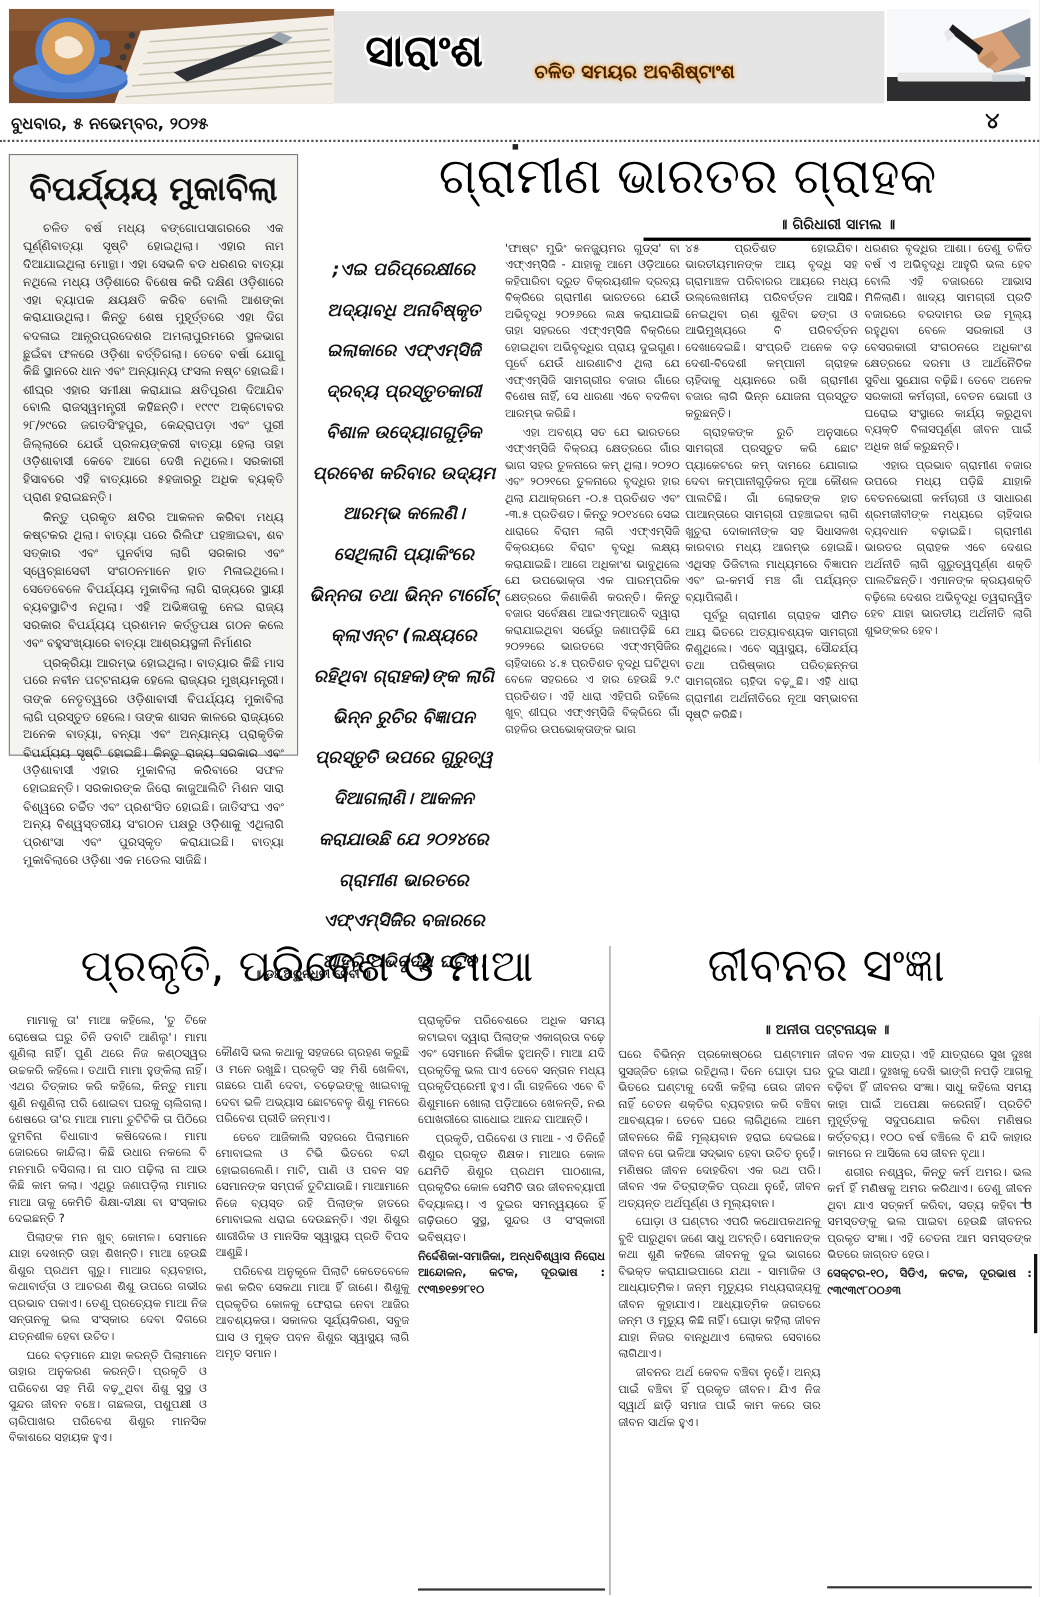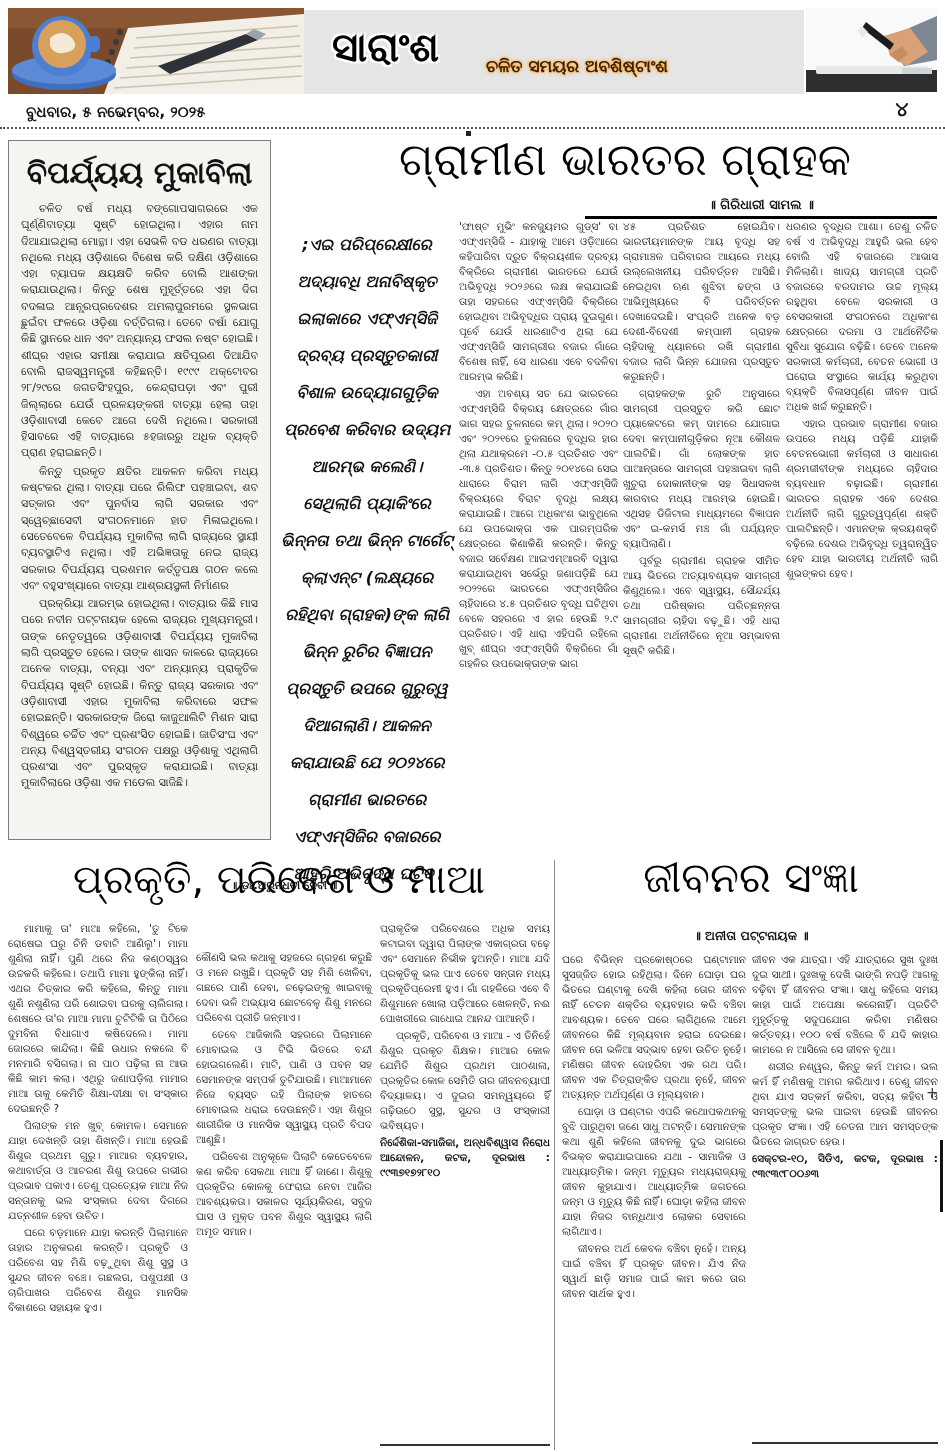--- a/index.html
+++ b/index.html
@@ -9,21 +9,21 @@
   .abs{position:absolute;}
   
   .photo{overflow:hidden;}
   .logo{font-size:27px;font-weight:bold;color:#121212;letter-spacing:1px;
         text-shadow:-1.5px -1.5px 0 #fff,1.5px -1.5px 0 #fff,-1.5px 1.5px 0 #fff,1.5px 1.5px 0 #fff;}
   .banner{background:#e5e5e5;}
   .banner-title{font-size:40px;font-weight:bold;color:#000;
         text-shadow:-2px -2px 0 #fff,2px -2px 0 #fff,-2px 2px 0 #fff,2px 2px 0 #fff;}
   .banner-sub{font-size:17px;font-weight:bold;color:#3c2000;
         text-shadow:0 0 3px #ff9c2a,0 0 5px #ffb85c;}
-  .dateline{font-size:15px;font-weight:bold;margin-left:16px;}
+  .dateline{font-size:15px;font-weight:bold;}
   .pagenum{font-size:20px;font-weight:bold;text-align:center;}
   .dotted-rule{border-top:2px dotted #555;}
   .center-square{width:5px;height:5px;background:#222;}
   
   .headline{font-weight:normal;text-align:center;color:#000;line-height:1.05;}
   .byline{font-weight:bold;text-align:center;font-size:13px;}
   .black-rule{background:#000;}
   
   .col{text-align:justify;font-size:10.4px;line-height:15px;color:#141414;}
   .col p{margin:0 0 2px 0;text-indent:16px;}
@@ -95,21 +95,21 @@
       <polygon points="56,18 62,24 56,30 52,22" fill="#e8e8ea"></polygon>
       <rect x="96" y="60" width="30" height="6" fill="#cfd4d9"></rect>
     </svg>
   </div>
 
   <div class="abs dateline" style="left:10px;top:103px;">ବୁଧବାର, ୫ ନଭେମ୍ବର, ୨୦୨୫</div>
   <div class="abs pagenum" style="left:872px;top:97px;width:60px;">୪</div>
   <div class="abs dotted-rule" style="left:0px;top:127px;width:945px;height:0;"></div>
   <div class="abs center-square" style="left:466px;top:131px;"></div>
 
-  <div class="abs box" style="left:8px;top:140px;width:263px;height:700px;box-sizing:border-box;padding:8px 12px;">
+  <div class="abs box" style="left:8px;top:140px;width:263px;height:547px;box-sizing:border-box;padding:8px 12px;">
     <div class="box-title">ବିପର୍ଯ୍ୟୟ ମୁକାବିଲା</div>
     <div class="box-text">
       <p>ଚଳିତ ବର୍ଷ ମଧ୍ୟ ବଙ୍ଗୋପସାଗରରେ ଏକ ଘୂର୍ଣ୍ଣିବାତ୍ୟା ସୃଷ୍ଟି ହୋଇଥିଲା। ଏହାର ନାମ ଦିଆଯାଇଥିଲା ମୋନ୍ଥା। ଏହା ସେଭଳି ବଡ ଧରଣର ବାତ୍ୟା ନଥିଲେ ମଧ୍ୟ ଓଡ଼ିଶାରେ ବିଶେଷ କରି ଦକ୍ଷିଣ ଓଡ଼ିଶାରେ ଏହା ବ୍ୟାପକ କ୍ଷୟକ୍ଷତି କରିବ ବୋଲି ଆଶଙ୍କା କରାଯାଉଥିଲା। କିନ୍ତୁ ଶେଷ ମୁହୂର୍ତ୍ତରେ ଏହା ଦିଗ ବଦଳାଇ ଆନ୍ଧ୍ରପ୍ରଦେଶର ଅମଲାପୁରମରେ ସ୍ଥଳଭାଗ ଛୁଇଁବା ଫଳରେ ଓଡ଼ିଶା ବର୍ତ୍ତିଗଲା। ତେବେ ବର୍ଷା ଯୋଗୁ କିଛି ସ୍ଥାନରେ ଧାନ ଏବଂ ଅନ୍ୟାନ୍ୟ ଫସଲ ନଷ୍ଟ ହୋଇଛି। ଶୀଘ୍ର ଏହାର ସମୀକ୍ଷା କରାଯାଇ କ୍ଷତିପୂରଣ ଦିଆଯିବ ବୋଲି ରାଜସ୍ୱମନ୍ତ୍ରୀ କହିଛନ୍ତି। ୧୯୯୯ ଅକ୍ଟୋବର ୨୮/୨୯ରେ ଜଗତସିଂହପୁର, କେନ୍ଦ୍ରାପଡ଼ା ଏବଂ ପୁରୀ ଜିଲ୍ଲାରେ ଯେଉଁ ପ୍ରଳୟଙ୍କରୀ ବାତ୍ୟା ହେଲା ତାହା ଓଡ଼ିଶାବାସୀ କେବେ ଆଗେ ଦେଖି ନଥିଲେ। ସରକାରୀ ହିସାବରେ ଏହି ବାତ୍ୟାରେ ୫ହଜାରରୁ ଅଧିକ ବ୍ୟକ୍ତି ପ୍ରାଣ ହରାଇଛନ୍ତି।</p>
       <p>କିନ୍ତୁ ପ୍ରକୃତ କ୍ଷତିର ଆକଳନ କରିବା ମଧ୍ୟ କଷ୍ଟକର ଥିଲା। ବାତ୍ୟା ପରେ ରିଲିଫ ପହଞ୍ଚାଇବା, ଶବ ସତ୍କାର ଏବଂ ପୁନର୍ବାସ ଲାଗି ସରକାର ଏବଂ ସ୍ୱେଚ୍ଛାସେବୀ ସଂଗଠନମାନେ ହାତ ମିଳାଇଥିଲେ। ସେତେବେଳେ ବିପର୍ଯ୍ୟୟ ମୁକାବିଲା ଲାଗି ରାଜ୍ୟରେ ସ୍ଥାୟୀ ବ୍ୟବସ୍ଥାଟିଏ ନଥିଲା। ଏହି ଅଭିଜ୍ଞତାକୁ ନେଇ ରାଜ୍ୟ ସରକାର ବିପର୍ଯ୍ୟୟ ପ୍ରଶମନ କର୍ତ୍ତୃପକ୍ଷ ଗଠନ କଲେ ଏବଂ ବହୁସଂଖ୍ୟାରେ ବାତ୍ୟା ଆଶ୍ରୟସ୍ଥଳୀ ନିର୍ମାଣର</p>
       <p>ପ୍ରକ୍ରିୟା ଆରମ୍ଭ ହୋଇଥିଲା। ବାତ୍ୟାର କିଛି ମାସ ପରେ ନବୀନ ପଟ୍ଟନାୟକ ହେଲେ ରାଜ୍ୟର ମୁଖ୍ୟମନ୍ତ୍ରୀ। ତାଙ୍କ ନେତୃତ୍ୱରେ ଓଡ଼ିଶାବାସୀ ବିପର୍ଯ୍ୟୟ ମୁକାବିଲା ଲାଗି ପ୍ରସ୍ତୁତ ହେଲେ। ତାଙ୍କ ଶାସନ କାଳରେ ରାଜ୍ୟରେ ଅନେକ ବାତ୍ୟା, ବନ୍ୟା ଏବଂ ଅନ୍ୟାନ୍ୟ ପ୍ରାକୃତିକ ବିପର୍ଯ୍ୟୟ ସୃଷ୍ଟି ହୋଇଛି। କିନ୍ତୁ ରାଜ୍ୟ ସରକାର ଏବଂ ଓଡ଼ିଶାବାସୀ ଏହାର ମୁକାବିଲା କରିବାରେ ସଫଳ ହୋଇଛନ୍ତି। ସରକାରଙ୍କ ଜିରୋ କାଜୁଆଲିଟି ମିଶନ ସାରା ବିଶ୍ୱରେ ଚର୍ଚ୍ଚିତ ଏବଂ ପ୍ରଶଂସିତ ହୋଇଛି। ଜାତିସଂଘ ଏବଂ ଅନ୍ୟ ବିଶ୍ୱସ୍ତରୀୟ ସଂଗଠନ ପକ୍ଷରୁ ଓଡ଼ିଶାକୁ ଏଥିଲାଗି ପ୍ରଶଂସା ଏବଂ ପୁରସ୍କୃତ କରାଯାଇଛି। ବାତ୍ୟା ମୁକାବିଲାରେ ଓଡ଼ିଶା ଏକ ମଡେଲ ସାଜିଛି।</p>
     </div>
   </div>
 
   <div class="abs headline" style="left:310px;top:136px;width:630px;font-size:45px;">ଗ୍ରାମୀଣ ଭାରତର ଗ୍ରାହକ</div>
   <div class="abs byline" style="left:585px;top:197px;width:352px;">॥ ଗିରିଧାରୀ ସାମଲ ॥</div>

